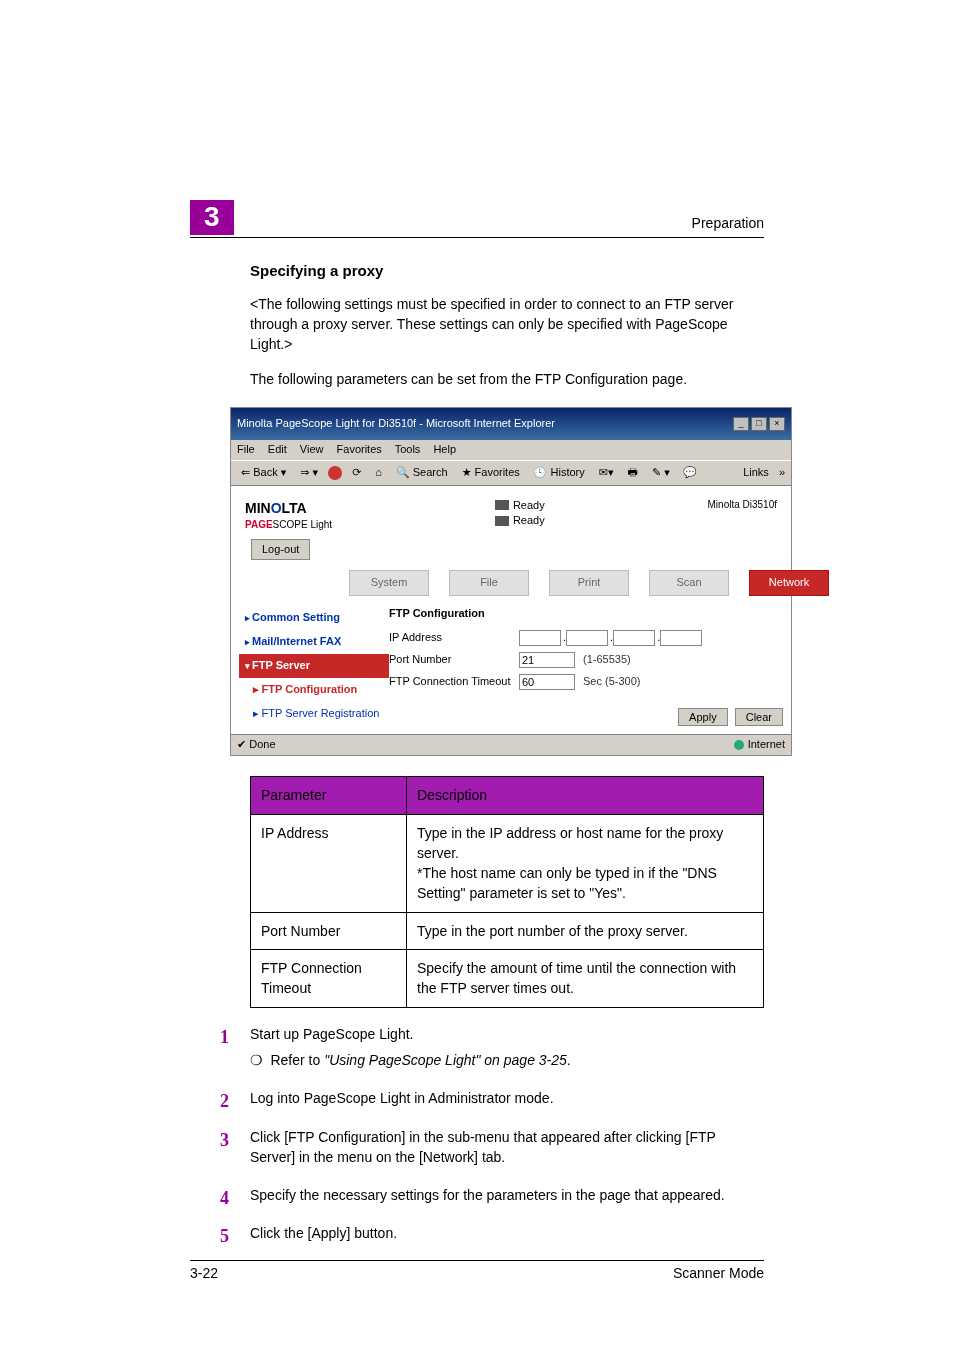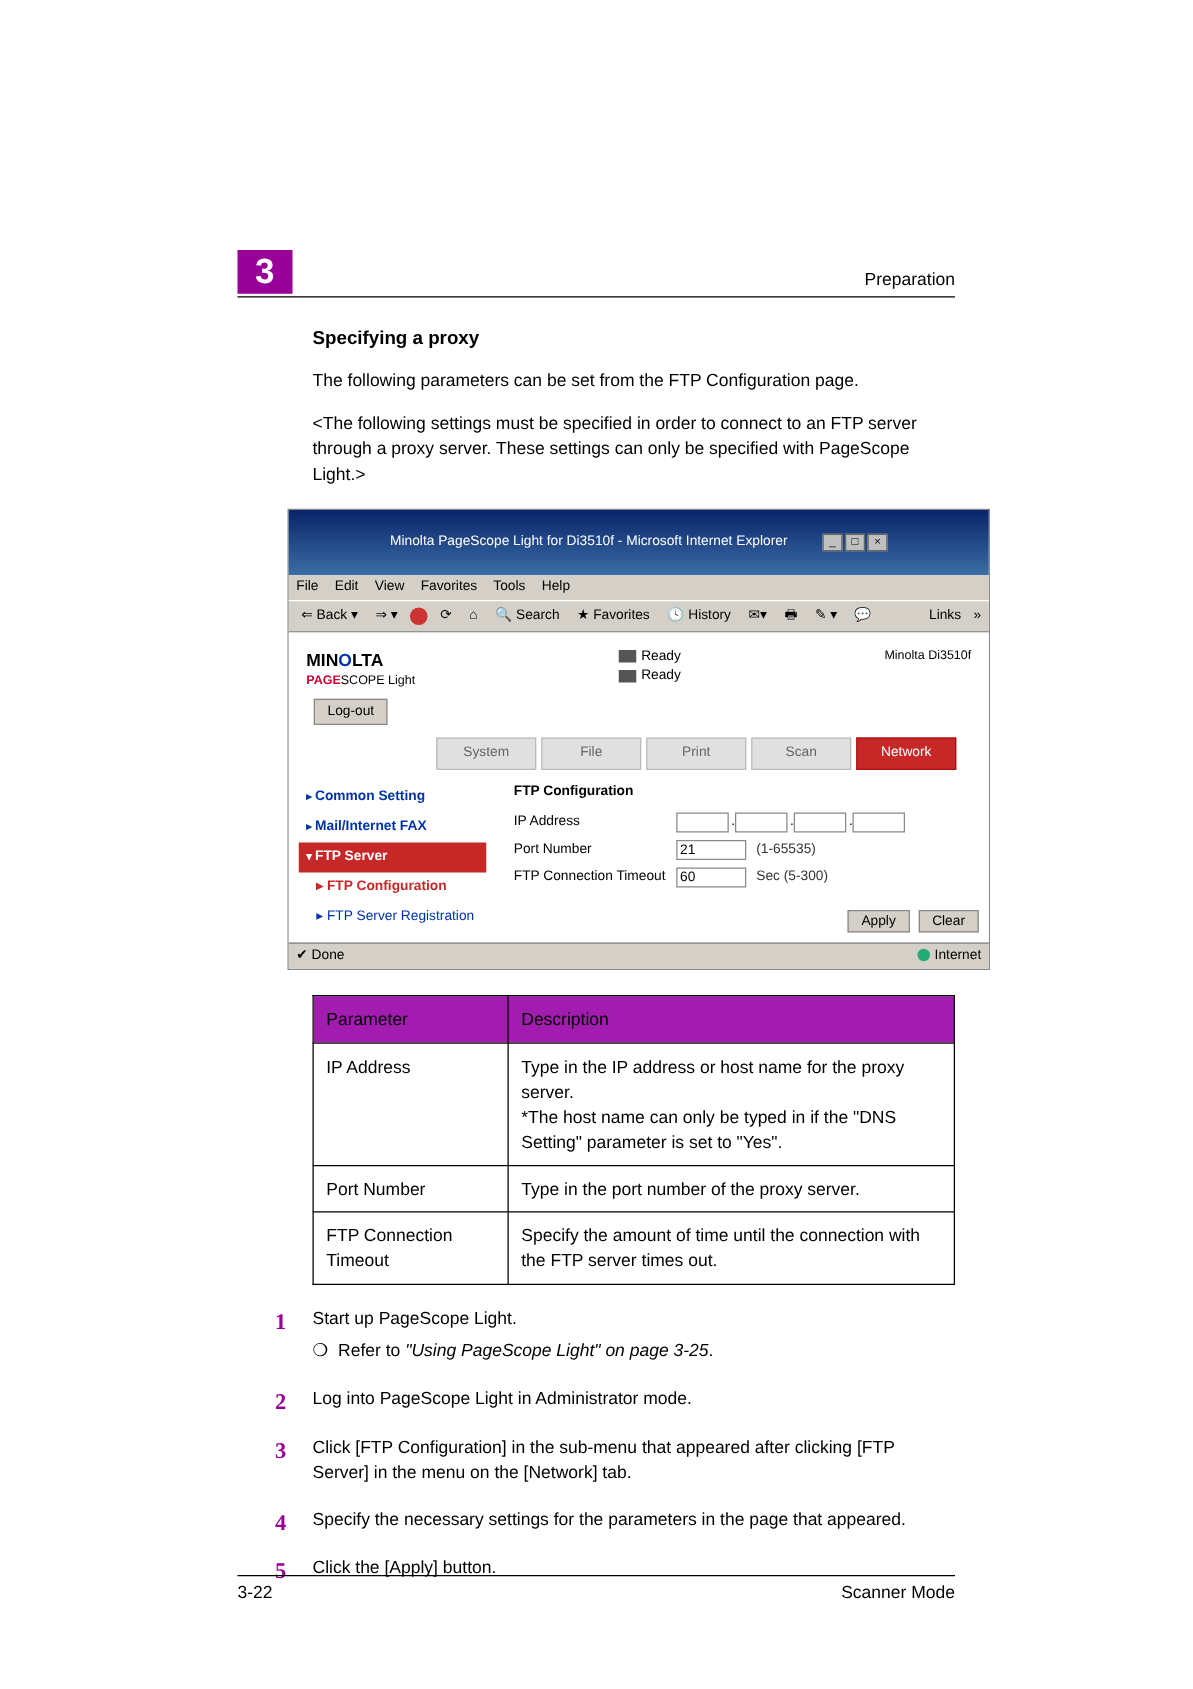--- a/index.html
+++ b/index.html
@@ -57,23 +57,23 @@
   .screenshot-box {
     margin: 18px 0 18px 40px;
     border: 1px solid #888;
     width: 560px;
     font-size: 11px;
   }
   .ie-titlebar {
     background: linear-gradient(#0a246a,#3a6ea5);
     color: #fff;
     font-size: 11px;
-    padding: 18px 6px;
+    padding: 8px 6px;
     display: flex;
-    justify-content: center;
+    justify-content: space-between;
     align-items: center;
     gap: 28px;
   }
   .ie-menubar {
     background: #d4d0c8;
     padding: 2px 6px;
     font-size: 11px;
   }
   .ie-menubar span { margin-right: 10px; }
   .ie-toolbar {
@@ -114,41 +114,41 @@
   .logout-btn {
     display:inline-block;
     border:1px solid #888;
     background:#d4d0c8;
     font-size:11px;
     padding:2px 10px;
     margin:6px 0 0 6px;
   }
   .tabs-row {
     display:flex;
-    gap:4px;
+    gap:20px;
     margin:6px 0 0 110px;
   }
   .tab {
     flex:none;
     width:78px;
     text-align:center;
     font-size:11px;
     padding:4px 0;
     background:#e0e0e0;
     color:#666;
     border:1px solid #bbb;
   }
   .tab.active {
     background:#c62828;
     color:#fff;
     border-color:#a11;
   }
   .psl-main {
     display:flex;
-    gap:22px;
+    gap:0;
     margin-top:10px;
   }
   .side-menu {
     width:150px;
     font-size:11px;
   }
   .side-menu .sm-item {
     padding:4px 6px;
     display:block;
   }
@@ -282,22 +282,22 @@
 
   <div class="chapter-bar">
     <span class="chapter-num">3</span>
     <span class="chapter-title">Preparation</span>
   </div>
 
   <div class="content">
 
     <h3 class="section">Specifying a proxy</h3>
 
+    <p class="para">&lt;The following settings must be specified in order to connect to an FTP server through a proxy server. These settings can only be specified with PageScope Light.&gt;</p>
     <p class="para">The following parameters can be set from the FTP Configuration page.</p>
-    <p class="para">&lt;The following settings must be specified in order to connect to an FTP server through a proxy server. These settings can only be specified with PageScope Light.&gt;</p>
 
     <div class="screenshot-box">
       <div class="ie-titlebar">
         <span>Minolta PageScope Light for Di3510f - Microsoft Internet Explorer</span>
         <span class="win-controls">
           <span>_</span>
           <span>□</span>
           <span>×</span>
         </span>
       </div>

